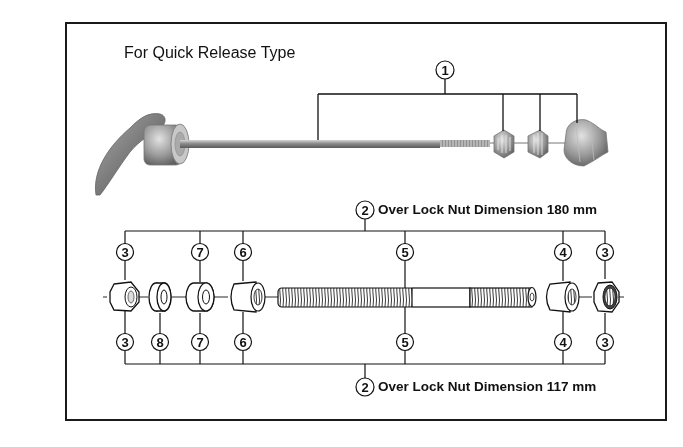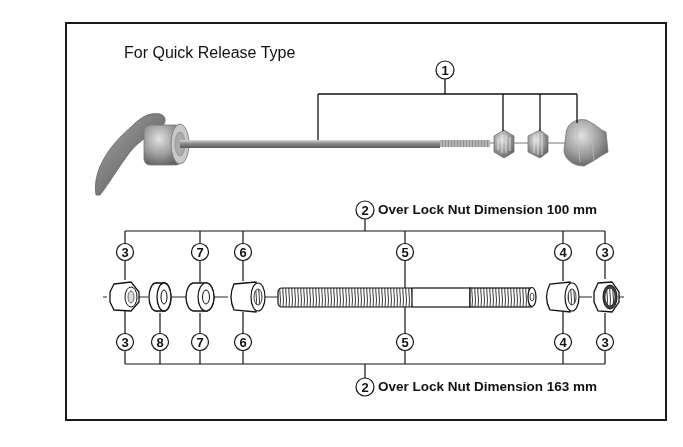--- a/index.html
+++ b/index.html
@@ -230,14 +230,14 @@
   <g>
     <circle cx="365" cy="210" r="9" fill="#fff" stroke="#111" stroke-width="1.2"></circle>
     <text class="num" x="365" y="215" text-anchor="middle">2</text>
   </g>
   <g>
     <circle cx="365" cy="387" r="9" fill="#fff" stroke="#111" stroke-width="1.2"></circle>
     <text class="num" x="365" y="392" text-anchor="middle">2</text>
   </g>
 </svg>
 
-<div class="dimlabel" style="left:378px; top:202px;">Over Lock Nut Dimension 100 mm</div>
-<div class="dimlabel" style="left:378px; top:379px;">Over Lock Nut Dimension 163 mm</div>
+<div class="dimlabel" style="left:378px; top:202px;">Over Lock Nut Dimension 180 mm</div>
+<div class="dimlabel" style="left:378px; top:379px;">Over Lock Nut Dimension 117 mm</div>
 
 </body></html>

